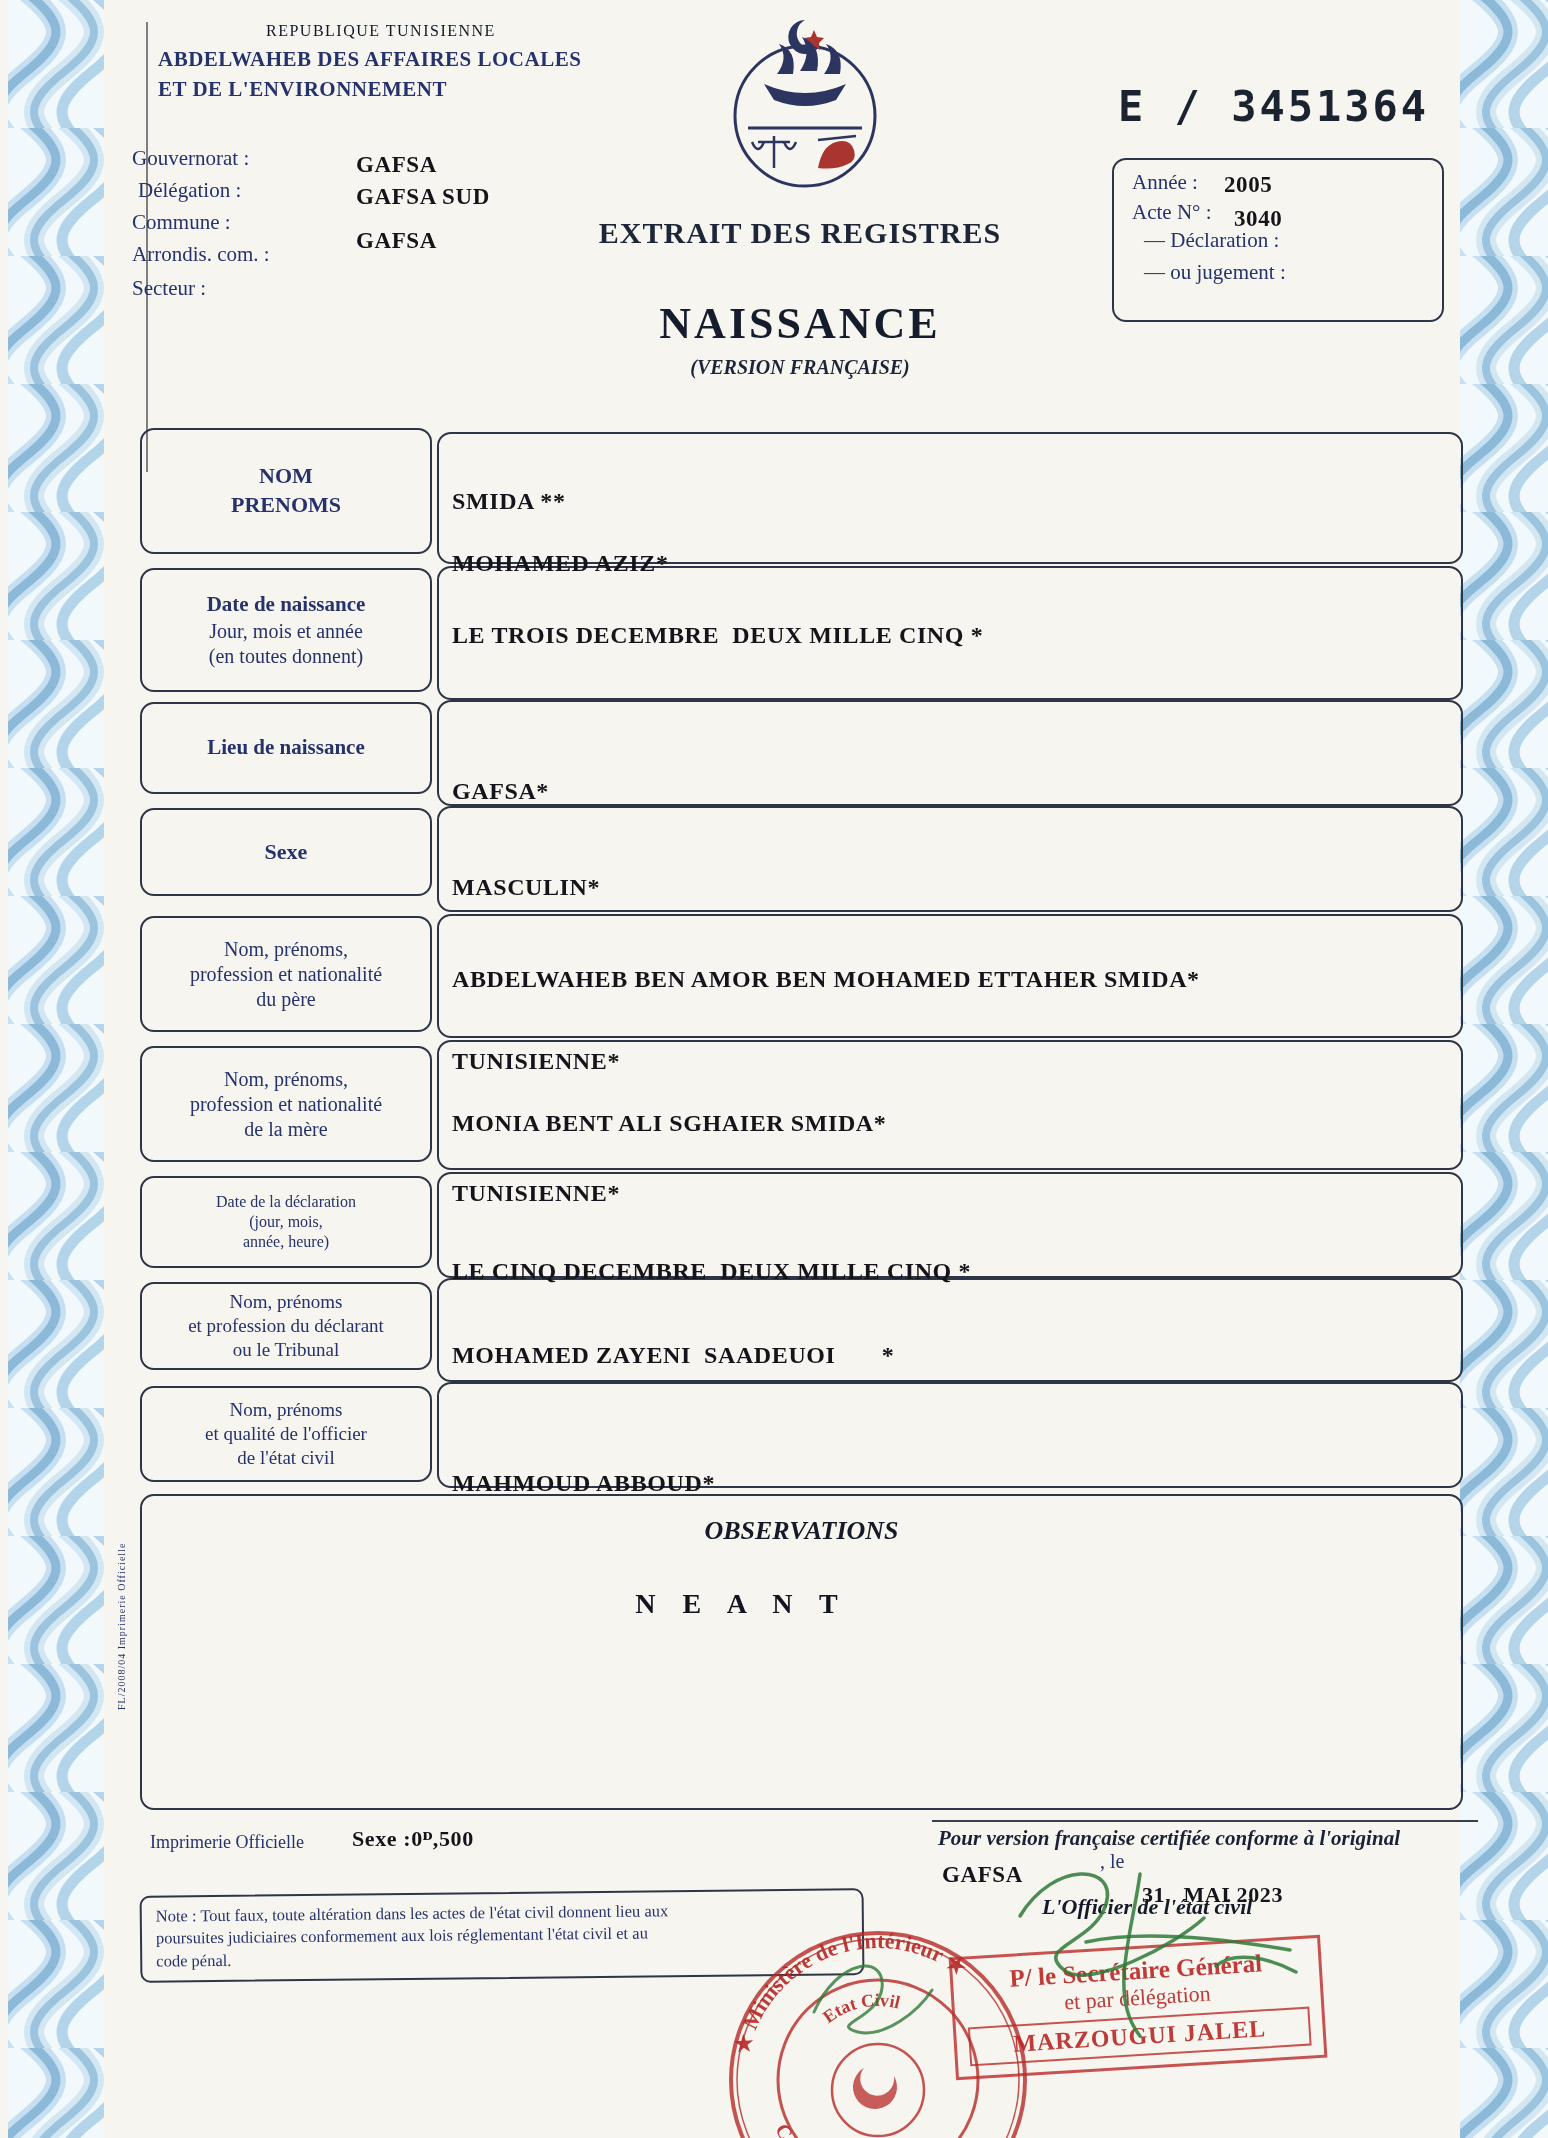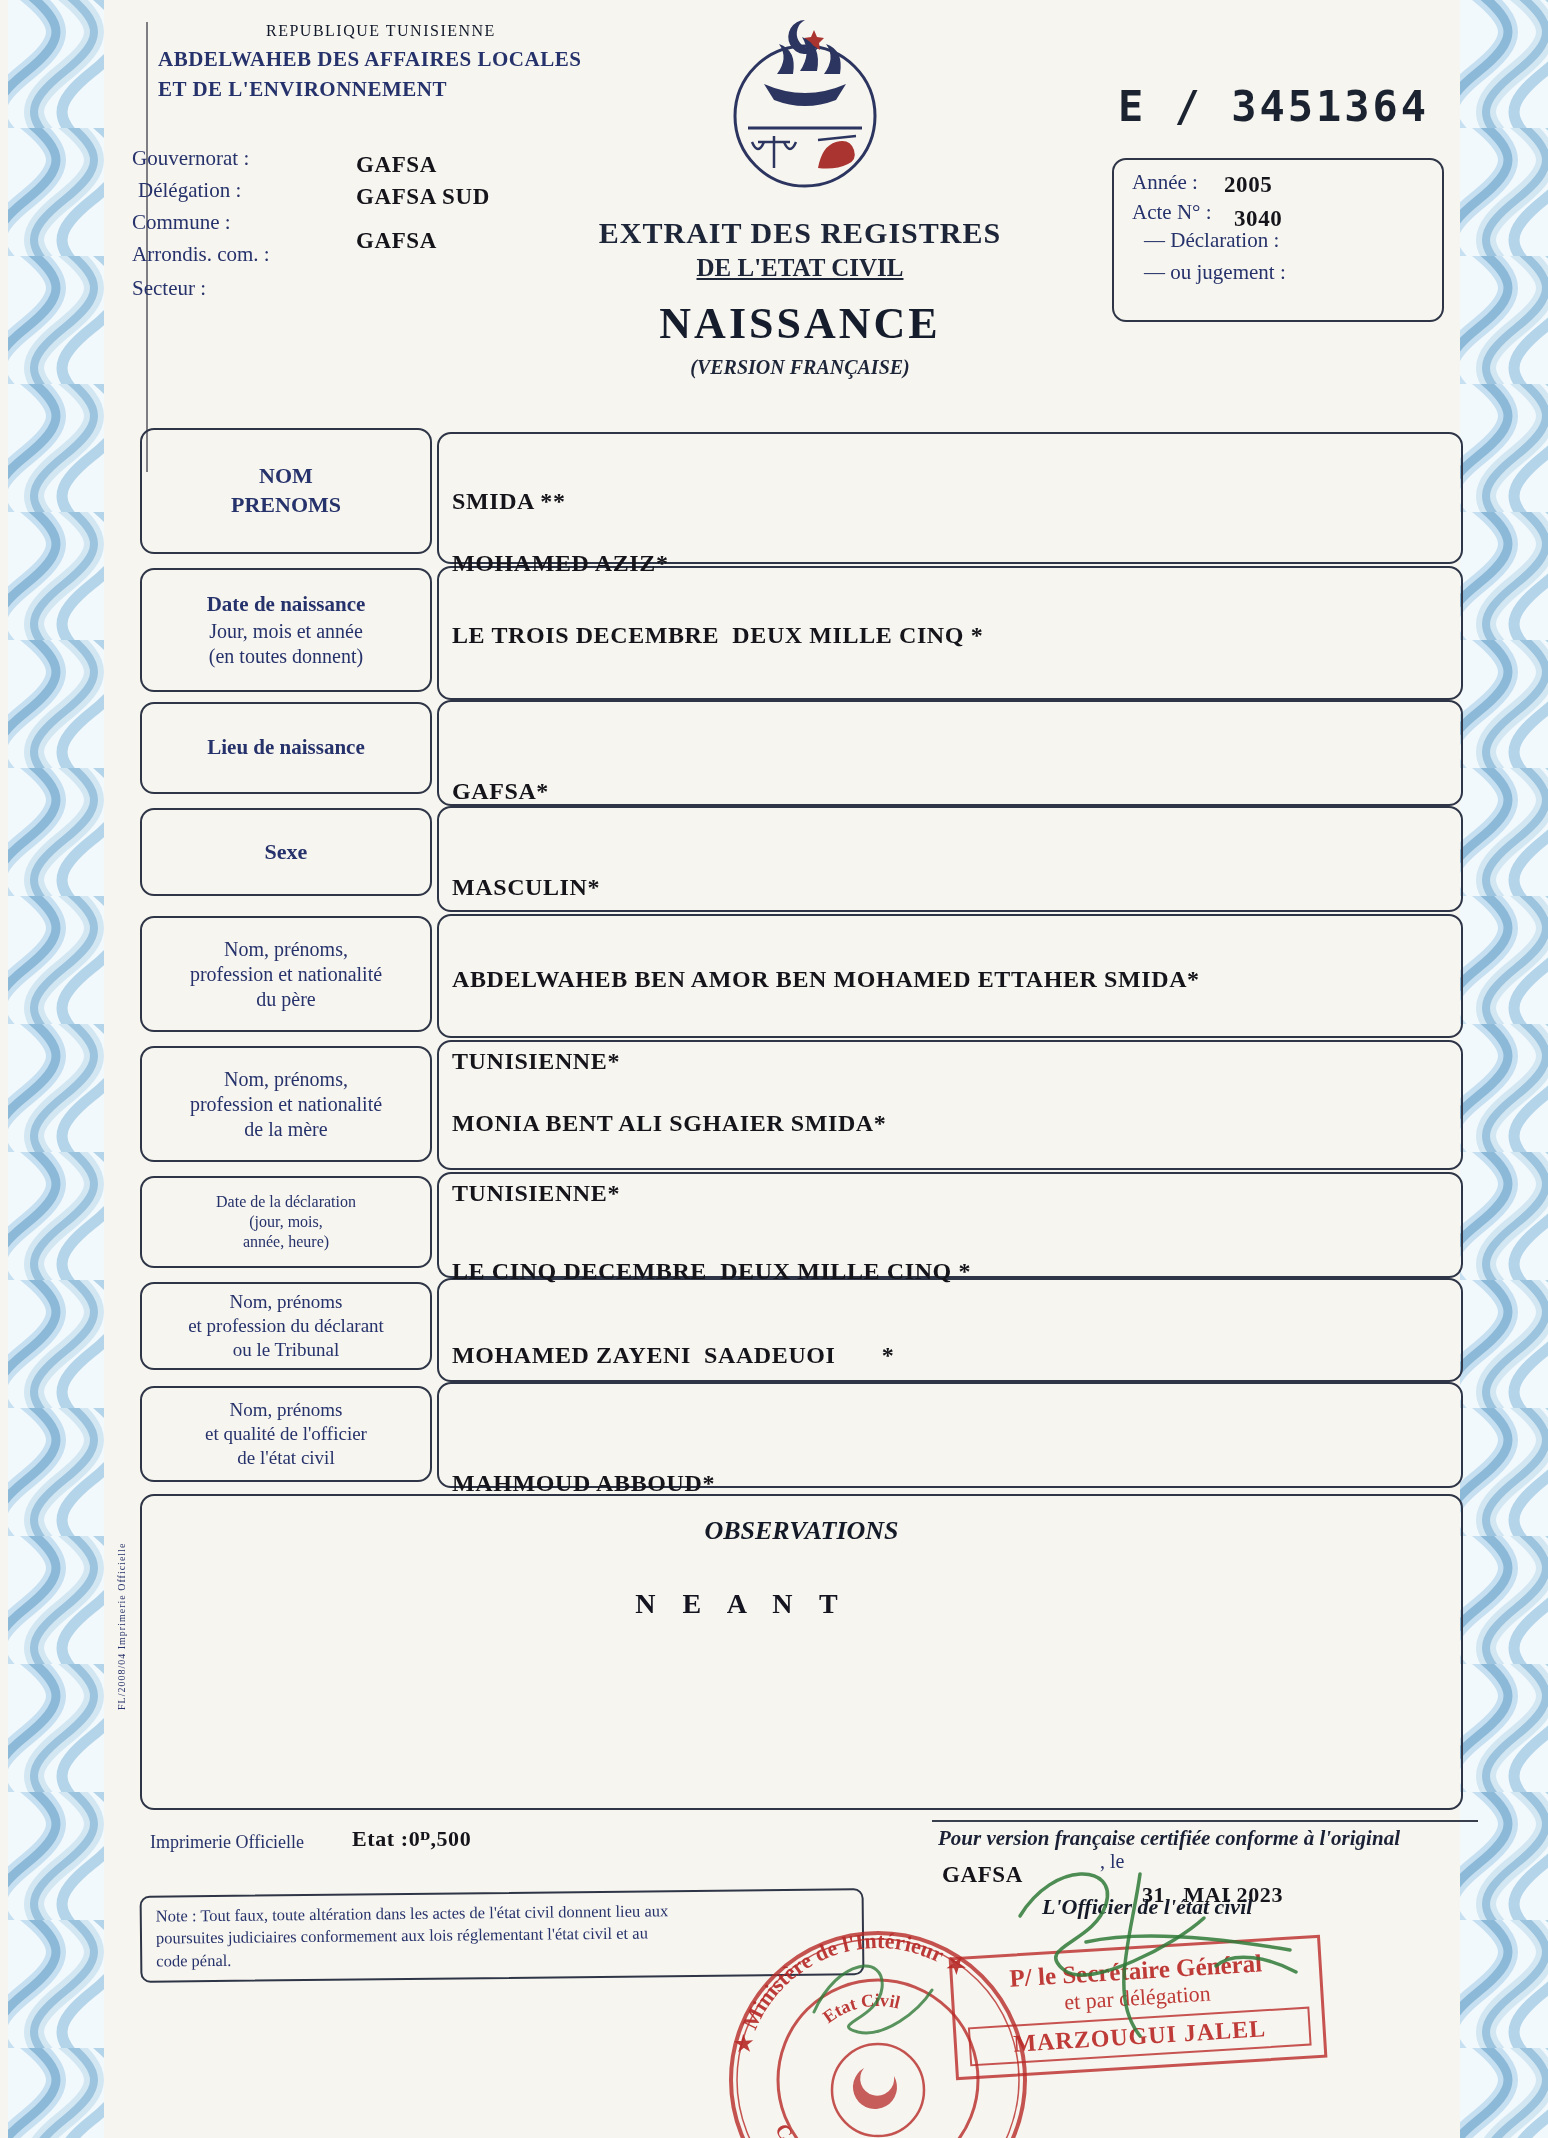--- a/index.html
+++ b/index.html
@@ -110,21 +110,20 @@
       <line x1="36" y1="126" x2="68" y2="126"></line>
       <path d="M30 126 q6 14 12 0"></path>
       <path d="M62 126 q6 14 12 0"></path>
     </g>
 
     <path d="M96 152 q4 -22 18 -26 q14 -4 18 8 q3 10 -6 14 q-12 6 -30 4 z" fill="#a93430"></path>
     <line x1="96" y1="124" x2="134" y2="120" stroke="#2c3560" stroke-width="2.5"></line>
   </svg>
 
   <div class="abs title1" style="left:560px;top:216px;">EXTRAIT DES REGISTRES</div>
-  <div class="abs title2" style="left:560px;top:254px;">DE L'ETAT CIVIL</div>
   <div class="abs title3" style="left:560px;top:298px;">NAISSANCE</div>
   <div class="abs title4" style="left:560px;top:356px;">(VERSION FRANÇAISE)</div>
 
   <div class="box" style="left:1112px;top:158px;width:328px;height:160px;">
     <div class="abs acte-line-label" style="left:18px;top:10px;">Année :</div>
     <div class="abs typed" style="left:110px;top:12px;font-size:23px;">2005</div>
     <div class="abs acte-line-label" style="left:18px;top:40px;">Acte N° :</div>
     <div class="abs typed" style="left:120px;top:46px;font-size:23px;">3040</div>
     <div class="abs acte-line-label" style="left:30px;top:68px;">— Déclaration :</div>
     <div class="abs acte-line-label" style="left:30px;top:100px;">— ou jugement :</div>
@@ -200,21 +199,21 @@
   <div class="box" style="left:437px;top:1382px;width:1022px;height:102px;"></div>
   <span class="val typed" style="left:452px;top:1470px;">MAHMOUD ABBOUD*</span>
 
   <div class="box" style="left:140px;top:1494px;width:1319px;height:312px;">
     <div class="abs obs-title" style="top:8px;left:0;">OBSERVATIONS</div>
     <div class="abs obs-value" style="top:92px;left:-60px;">N E A N T</div>
   </div>
   <div class="abs side-vertical" style="left:116px;top:1710px;">FL/2008/04   Imprimerie Officielle</div>
 
   <div class="abs admin-label" style="left:150px;top:1832px;font-size:18px;">Imprimerie Officielle</div>
-  <div class="abs typed" style="left:352px;top:1826px;font-size:22px;">Etat :0ᴰ,500</div>
+  <div class="abs typed" style="left:352px;top:1826px;font-size:22px;">Sexe :0ᴰ,500</div>
 
   <div class="hline" style="left:932px;top:1820px;width:546px;"></div>
   <div class="abs cert" style="left:938px;top:1826px;">Pour version française certifiée conforme à l'original</div>
   <div class="abs typed" style="left:942px;top:1862px;font-size:23px;">GAFSA</div>
   <div class="abs" style="left:1100px;top:1850px;font-size:20px;color:#26326b;">, le</div>
   <div class="abs typed" style="left:1142px;top:1862px;font-size:22px;margin-top:20px;">31   MAI 2023</div>
   <div class="abs officer" style="left:1042px;top:1894px;">L'Officier de l'état civil</div>
 
   <div class="notebox" style="left:140px;top:1892px;width:724px;">
     <div class="notetext">Note :  Tout faux, toute altération dans les actes de l'état civil donnent lieu aux

